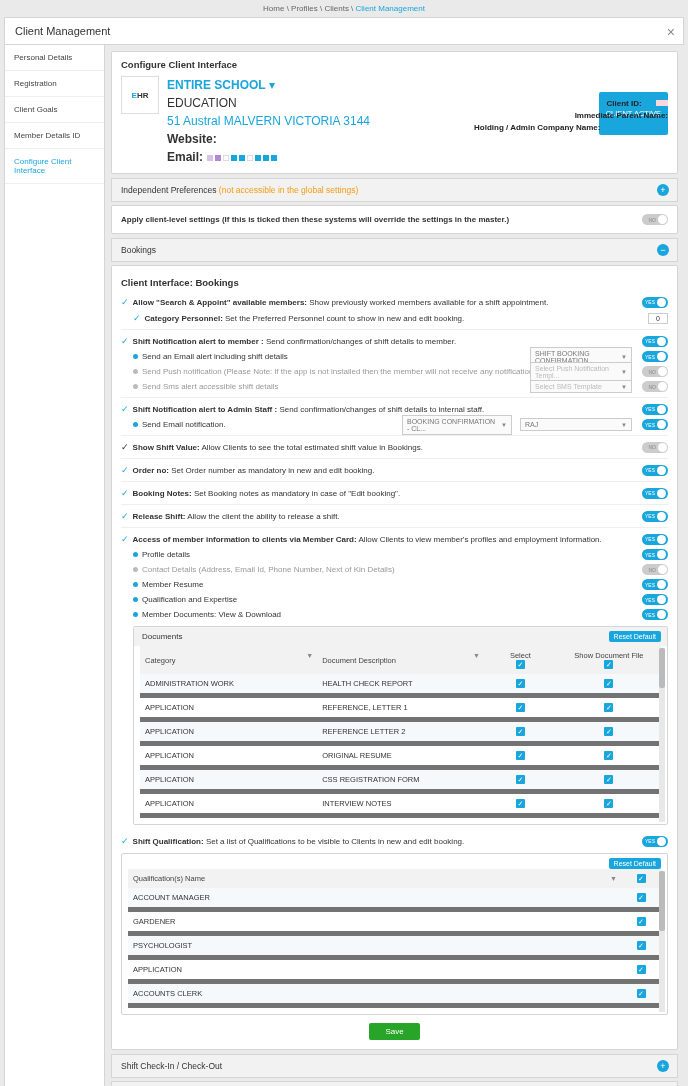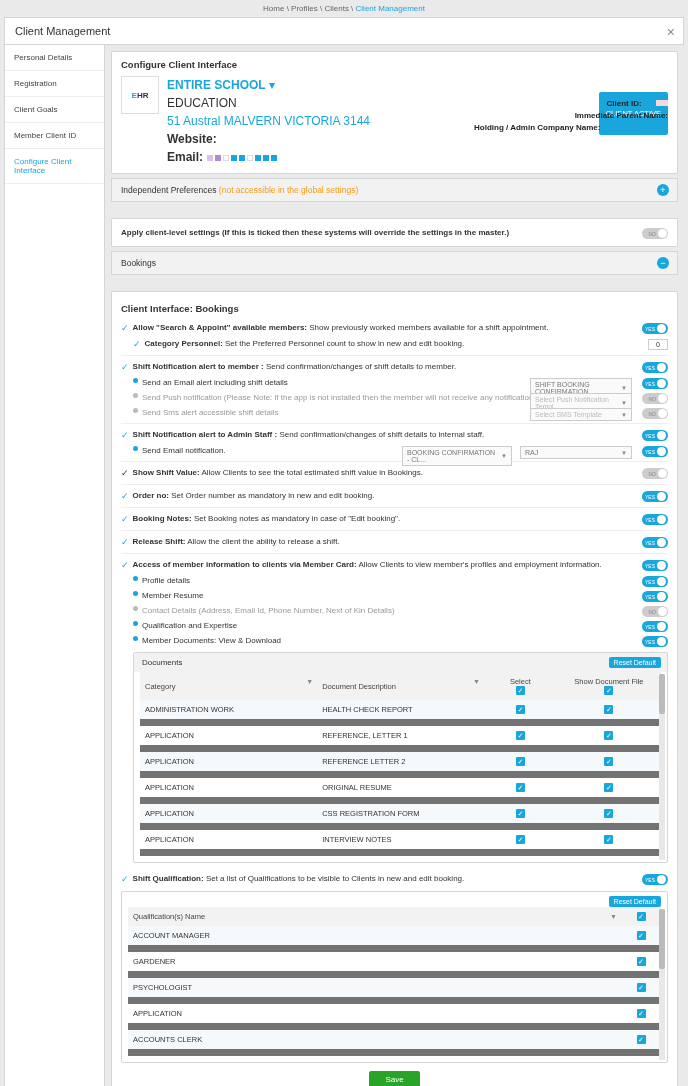--- a/index.html
+++ b/index.html
@@ -23,24 +23,24 @@
 .logo span:first-child{color:#19a6dd}
 .client-info{flex:1;font-size:12px;line-height:1.5}
 .client-info .name{color:#19a6dd;font-weight:bold}
 .client-info .addr{color:#19a6dd}
 .client-info .blocks{display:inline-flex;gap:2px;margin-left:4px}
 .client-info .blocks i{width:6px;height:6px;display:inline-block}
 .status-btn{position:absolute;right:0;top:16px;background:#19a6dd;color:#fff;padding:17px 7px;font-size:7.5px;border-radius:2px}
 .right-info{position:absolute;right:0;top:22px;text-align:right;font-size:8px;line-height:1.5}
 .right-info b{color:#222}
 .right-info .blue{color:#19a6dd}
-.bar{background:#f2f2f2;border:1px solid #d5d5d5;padding:6px 9px;font-size:8.5px;position:relative;margin-bottom:16px}
+.bar{background:#f2f2f2;border:1px solid #d5d5d5;padding:6px 9px;font-size:8.5px;position:relative;margin-bottom:3px}
 .bar .warn{color:#f39c12}
 .bar .exp{position:absolute;right:8px;top:5px;width:12px;height:12px;border-radius:6px;background:#19a6dd;color:#fff;text-align:center;line-height:12px;font-size:9px}
-.setting-row{display:flex;padding:3px 0;font-size:8px;position:relative;gap:4px}
+.setting-row{display:flex;align-items:center;padding:3px 0;font-size:8px;position:relative;gap:4px}
 .setting-row.sub{padding-left:12px}
 .chk{color:#19a6dd;font-size:9px;flex-shrink:0}
 .chk.grey{color:#333}
 .bullet{width:5px;height:5px;border-radius:3px;background:#19a6dd;flex-shrink:0}
 .bullet.grey{background:#bbb}
 .setting-row b{font-weight:bold}
 .toggle{width:26px;height:11px;border-radius:6px;position:absolute;right:0;display:flex;align-items:center;padding:1px}
 .toggle.on{background:#19a6dd}
 .toggle.off{background:#ccc}
 .toggle .knob{width:9px;height:9px;border-radius:5px;background:#fff}
@@ -52,21 +52,21 @@
 .sel .arr{color:#888;font-size:6px;margin-left:4px}
 .num-input{width:20px;border:1px solid #ccc;text-align:center;font-size:7px;padding:1px}
 h3.sec{font-size:9.5px;font-weight:bold;margin:4px 0 6px}
 .docs{border:1px solid #d5d5d5;border-radius:2px;margin:4px 0 8px 12px}
 .docs-hd{background:#f2f2f2;padding:5px 8px;font-size:8px;position:relative}
 .reset-btn{position:absolute;right:6px;top:4px;background:#19a6dd;color:#fff;padding:2px 5px;font-size:7px;border-radius:2px;cursor:pointer}
 .docs-body{padding:0 6px 6px;position:relative}
 .tbl{width:100%;border-collapse:collapse;font-size:7.5px}
 .tbl th{background:#f2f2f2;text-align:left;padding:5px;font-weight:normal;color:#444;position:relative}
 .tbl th.c{text-align:center}
-.tbl td{padding:5px;border-bottom:7px solid #737373}
+.tbl td{padding:5px;border-bottom:5px solid #737373}
 .tbl tr.odd td{background:#f5f9fc}
 .tbl td.c{text-align:center}
 .filter-ic{position:absolute;right:4px;top:6px;font-size:7px;color:#888}
 .cb{width:9px;height:9px;display:inline-block;background:#19a6dd;color:#fff;font-size:7px;text-align:center;line-height:9px;border-radius:1px}
 .scrollbar{width:6px;background:#e8e8e8;position:absolute;right:2px;top:2px;bottom:2px}
 .scrollbar .thumb{background:#bbb;width:100%;height:40px;border-radius:2px}
 .save-btn{background:#28a428;color:#fff;padding:4px 16px;font-size:8px;border-radius:2px;display:block;margin:6px auto 2px;cursor:pointer;border:none}
 .sep{height:1px;background:#eee;margin:3px 0}
 </style>
 </head>
@@ -78,21 +78,21 @@
   </div>
   <div class="header">
     <h1>Client Management</h1>
     <span class="close-btn">×</span>
   </div>
   <div class="body">
     <div class="sidebar">
       <div class="sidebar-item">Personal Details</div>
       <div class="sidebar-item">Registration</div>
       <div class="sidebar-item">Client Goals</div>
-      <div class="sidebar-item">Member Client ID</div>
+      <div class="sidebar-item">Member Details ID</div>
       <div class="sidebar-item active">Configure Client Interface</div>
     </div>
     <div class="main">
       <div class="card">
         <h2>Configure Client Interface</h2>
         <div class="client-head">
           <div class="logo">
               <span>E</span>
               <span style="color:#333">HR</span>
             </div>
@@ -278,32 +278,32 @@
           </div>
         <div class="setting-row sub">
             <span class="bullet"></span>
             <span>Profile details</span>
             <div class="toggle on">
               <span class="lbl">YES</span>
               <span class="knob"></span>
             </div>
           </div>
         <div class="setting-row sub">
-            <span class="bullet"></span>
-            <span>Member Resume</span>
-            <div class="toggle on">
-              <span class="lbl">YES</span>
-              <span class="knob"></span>
-            </div>
-          </div>
-        <div class="setting-row sub">
             <span class="bullet grey"></span>
             <span style="color:#999">Contact Details (Address, Email Id, Phone Number, Next of Kin Details)</span>
             <div class="toggle off">
               <span class="lbl">NO</span>
+              <span class="knob"></span>
+            </div>
+          </div>
+        <div class="setting-row sub">
+            <span class="bullet"></span>
+            <span>Member Resume</span>
+            <div class="toggle on">
+              <span class="lbl">YES</span>
               <span class="knob"></span>
             </div>
           </div>
         <div class="setting-row sub">
             <span class="bullet"></span>
             <span>Qualification and Expertise</span>
             <div class="toggle on">
               <span class="lbl">YES</span>
               <span class="knob"></span>
             </div>

